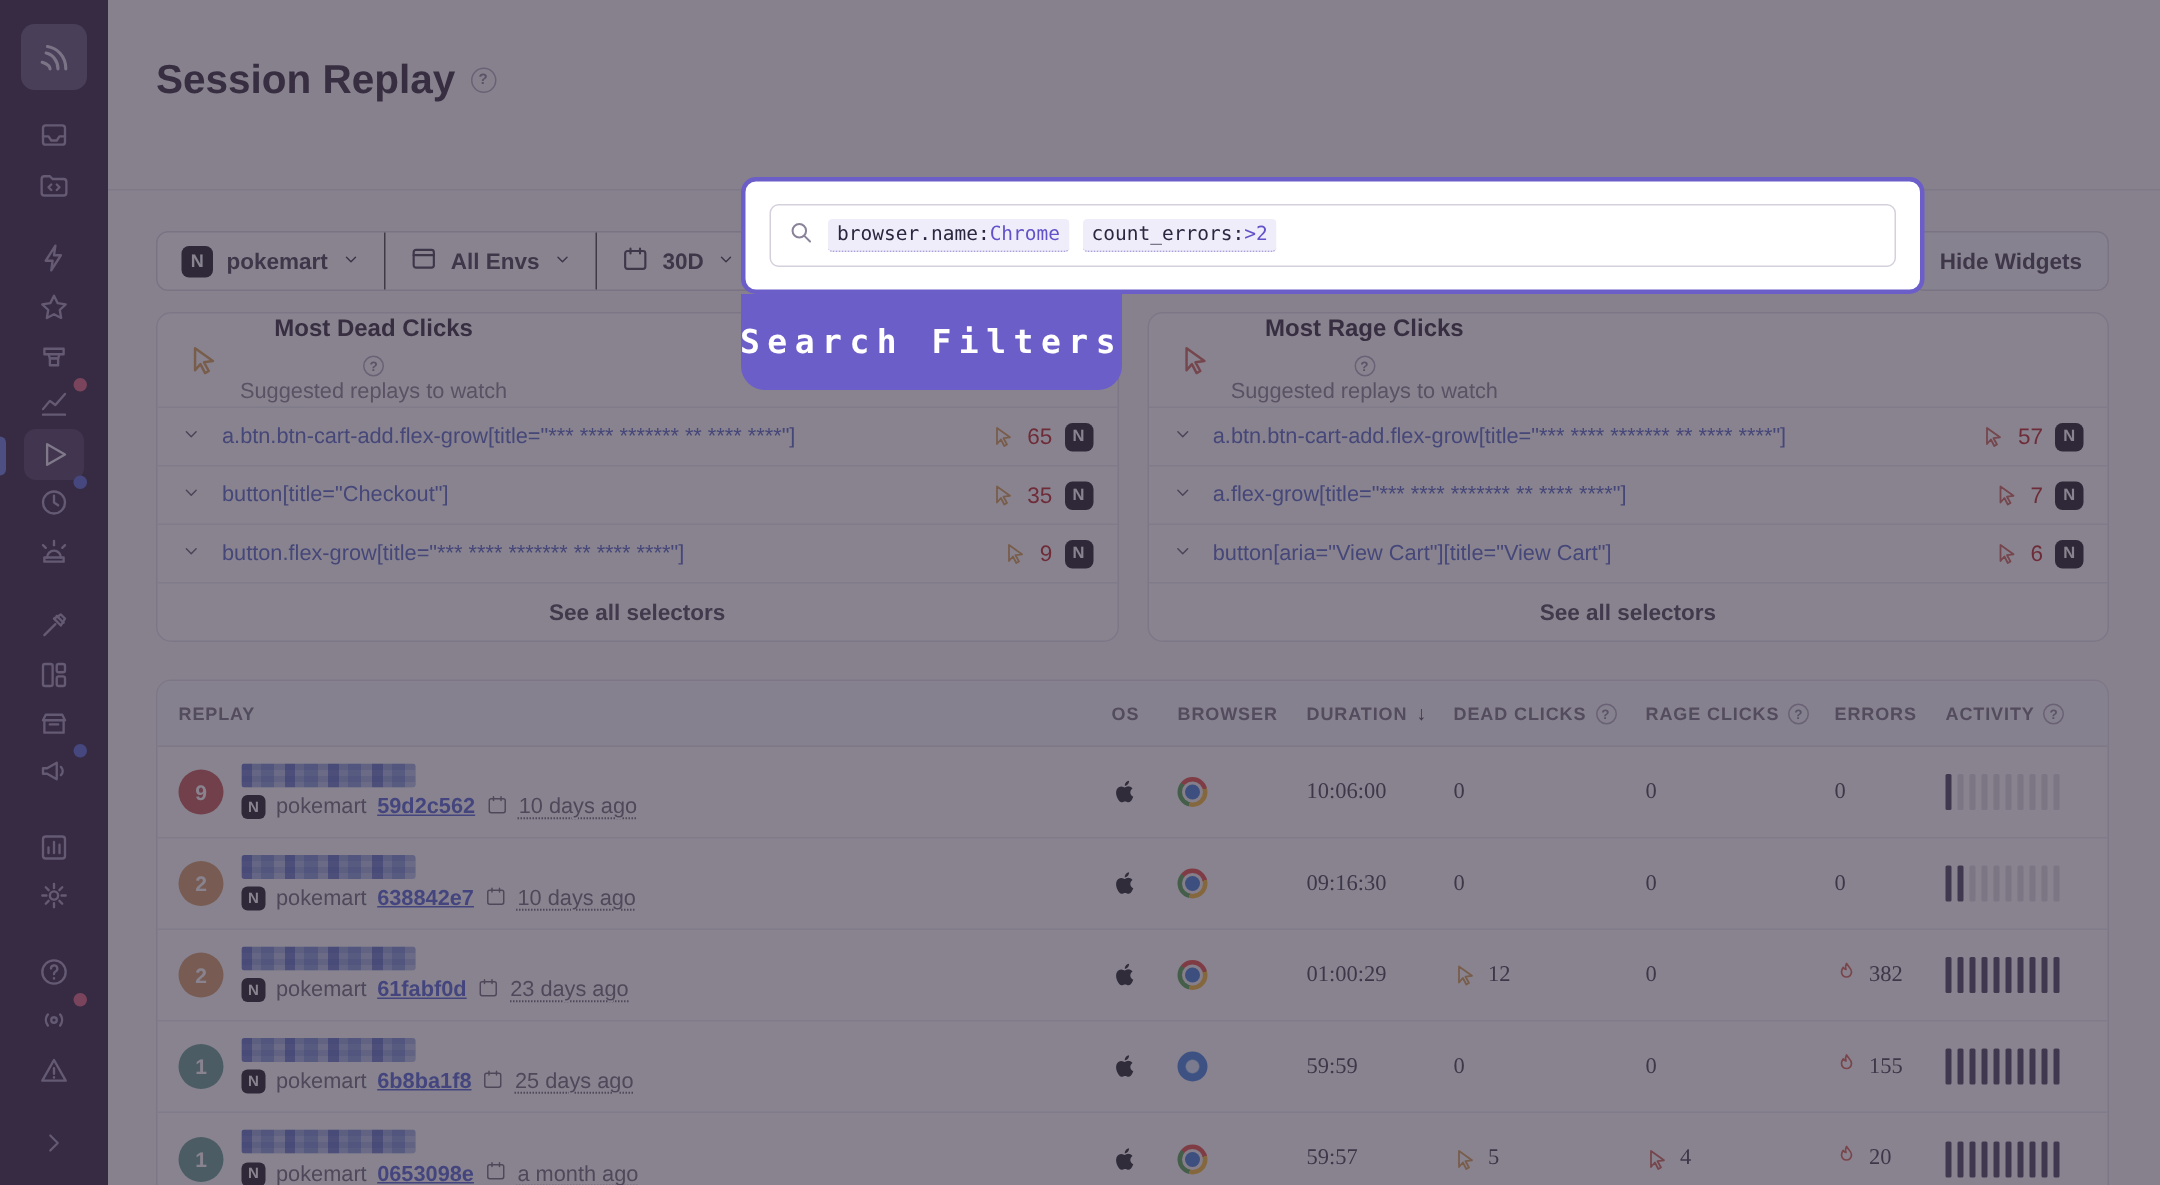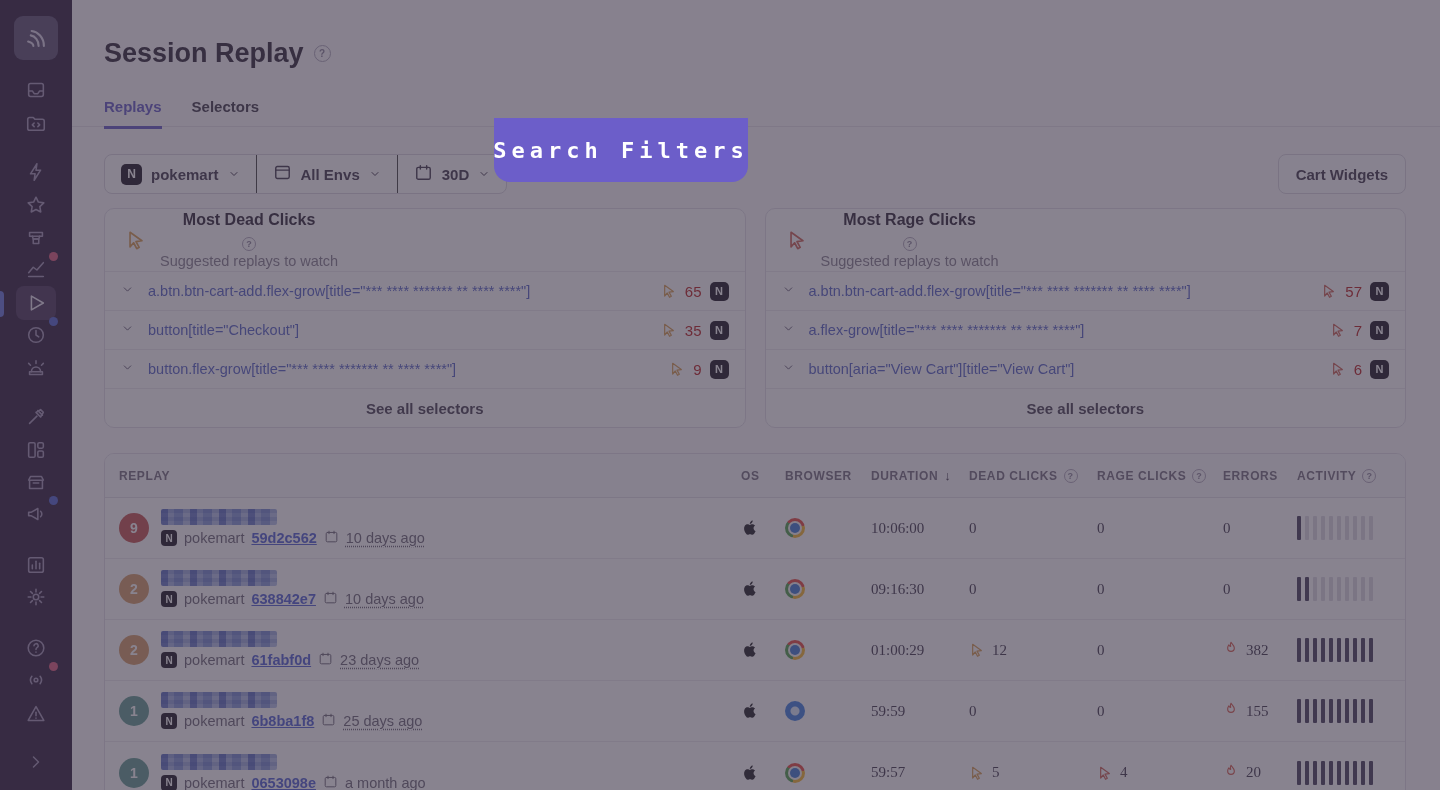--- a/index.html
+++ b/index.html
@@ -236,24 +236,20 @@
 </aside>
 
 <main class="main">
 
   <h1 class="page-title">
     <span>Session Replay</span>
     <span class="qm">?</span>
   </h1>
 
   <div class="tabs-border"></div>
-  <nav class="tabs">
-    <span class="tab active">Replays</span>
-    <span class="tab">Selectors</span>
-  </nav>
 
   <div class="filter-bar">
     <div class="segmented">
       <div class="segment">
         <span class="n-badge lg">N</span>
         <span>pokemart</span>
         <span class="chev"><svg width="12" height="12" viewBox="0 0 24 24">
               <path d="M6 9l6 6 6-6"></path>
             </svg></span>
       </div>
@@ -271,21 +267,21 @@
         <span class="seg-icon"><svg width="19" height="19" viewBox="0 0 24 24">
               <rect x="3.5" y="5.5" width="17" height="15" rx="2"></rect>
               <path d="M8 3.5v4M16 3.5v4"></path>
             </svg></span>
         <span>30D</span>
         <span class="chev"><svg width="12" height="12" viewBox="0 0 24 24">
               <path d="M6 9l6 6 6-6"></path>
             </svg></span>
       </div>
     </div>
-    <button class="hide-widgets">Cart Widgets</button>
+    <button class="hide-widgets">Hide Widgets</button>
   </div>
 
   <section class="widgets">
     <div class="widget">
       <div class="widget-header">
         <span class="cursor-icon dead">
             <svg width="22" height="22" viewBox="0 0 24 24">
               <path d="M5.5 3.5l13 9.3-6.5.9 3.5 6.3-2.7 1.5-3.4-6.5-3.9 4.5z"></path>
             </svg>
           </span>
@@ -721,14 +717,24 @@
             </span>
           </div>
   </div>
 </div>
   </section>
 </main>
 
 <div class="dim"></div>
 
 <div class="spotlight">
+  <div class="search-box">
+    <div class="search-input">
+      <span class="search-icon"><svg width="18" height="18" viewBox="0 0 24 24">
+            <circle cx="10.5" cy="10.5" r="6"></circle>
+            <path d="M15 15l5 5"></path>
+          </svg></span>
+      <span class="token"><span class="k">browser.name:</span><span class="v">Chrome</span></span>
+      <span class="token"><span class="k">count_errors:</span><span class="v">&gt;2</span></span>
+    </div>
+  </div>
   <div class="spot-label">Search Filters</div>
 </div>
 
 </body></html>

